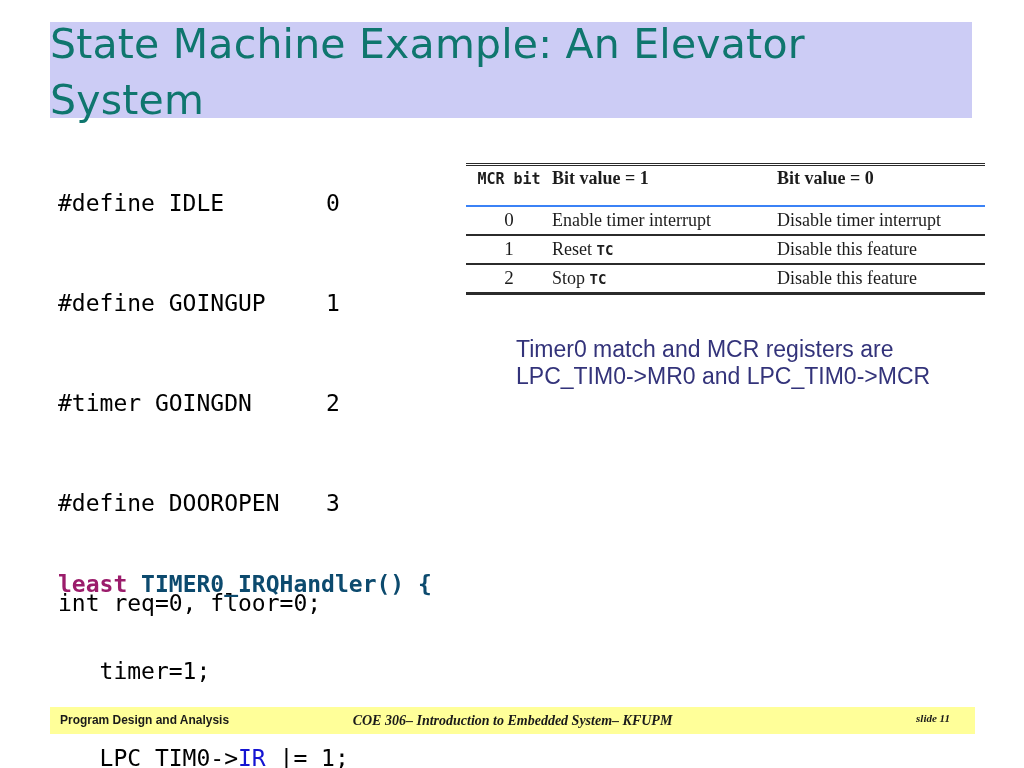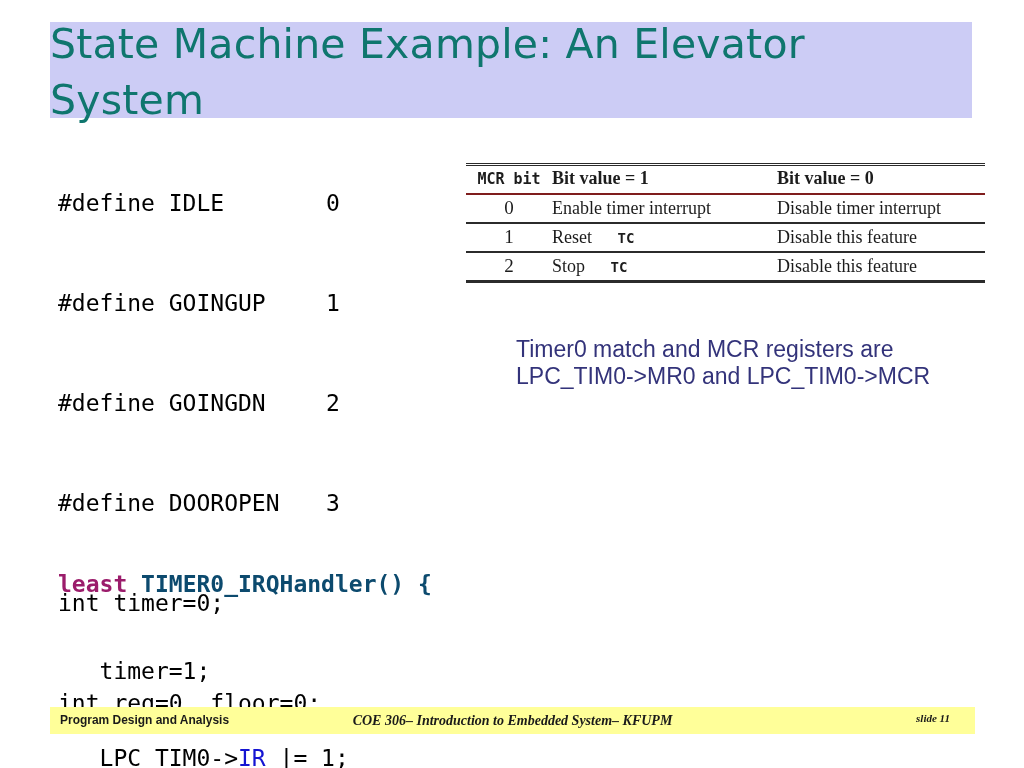--- a/index.html
+++ b/index.html
@@ -80,28 +80,28 @@
     font-size: 18px;
     color: #1c1c1c;
   }
   #mcr-table td, #mcr-table th {
     padding: 2px 0 3px 0;
     vertical-align: middle;
     text-align: left;
     font-weight: bold;
   }
   #mcr-table thead tr { border-top: 3px double #2b2b2b; }
-  #mcr-table thead th { border-bottom: 2px solid #7f1d1d; padding-bottom: 4px; }
+  #mcr-table thead th { border-bottom: 2px solid #3b82f6; padding-bottom: 16px; }
   #mcr-table tbody tr { border-bottom: 2px solid #2b2b2b; }
   #mcr-table tbody tr:last-child { border-bottom: 3px solid #2b2b2b; }
   .col-bit  { width: 86px;  text-align: center !important; }
   .col-one  { width: 225px; }
   .col-zero { width: 208px; }
   .mono-head { font-family: "DejaVu Sans Mono", monospace; font-size: 15px; font-weight: bold; }
-  .mono-tc   { font-family: "DejaVu Sans Mono", monospace; font-size: 14px; font-weight: bold; margin-left: 21px; }
+  .mono-tc   { font-family: "DejaVu Sans Mono", monospace; font-size: 14px; font-weight: bold; }
   #mcr-table tbody td.col-bit { font-weight: normal; font-size: 19px; }
   #mcr-table tbody td { font-weight: normal; }
 
   
   #table-note {
     position: absolute;
     left: 516px;
     top: 336px;
     width: 480px;
     font-family: "Liberation Sans", sans-serif;
@@ -187,23 +187,22 @@
 </head>
 <body>
 
 <div id="title-band"></div>
 <div id="title-text">State Machine Example: An Elevator
 System</div>
 
 <div id="code-defines">
   <div class="line"><span class="def-name">#define IDLE</span><span>0</span></div>
   <div class="line"><span class="def-name">#define GOINGUP</span><span>1</span></div>
-  <div class="line"><span class="def-name">#define GOINGDN</span><span>2</span></div>
+  <div class="line"><span class="def-name">#timer GOINGDN</span><span>2</span></div>
   <div class="line"><span class="def-name">#define DOOROPEN</span><span>3</span></div>
-  <div class="line">int timer=0;</div>
   <div class="line">int req=0, floor=0;</div>
   
 </div>
 
 <div id="code-handler">
   <div class="line"><span class="kw-void">least</span><span class="fn-name"> TIMER0_IRQHandler() {</span></div>
   <div class="line">   timer=1;</div>
   <div class="line"><span>   LPC_TIM0-&gt;</span><span class="reg-ir">IR</span><span> |= 1;</span></div>
   
 </div>

